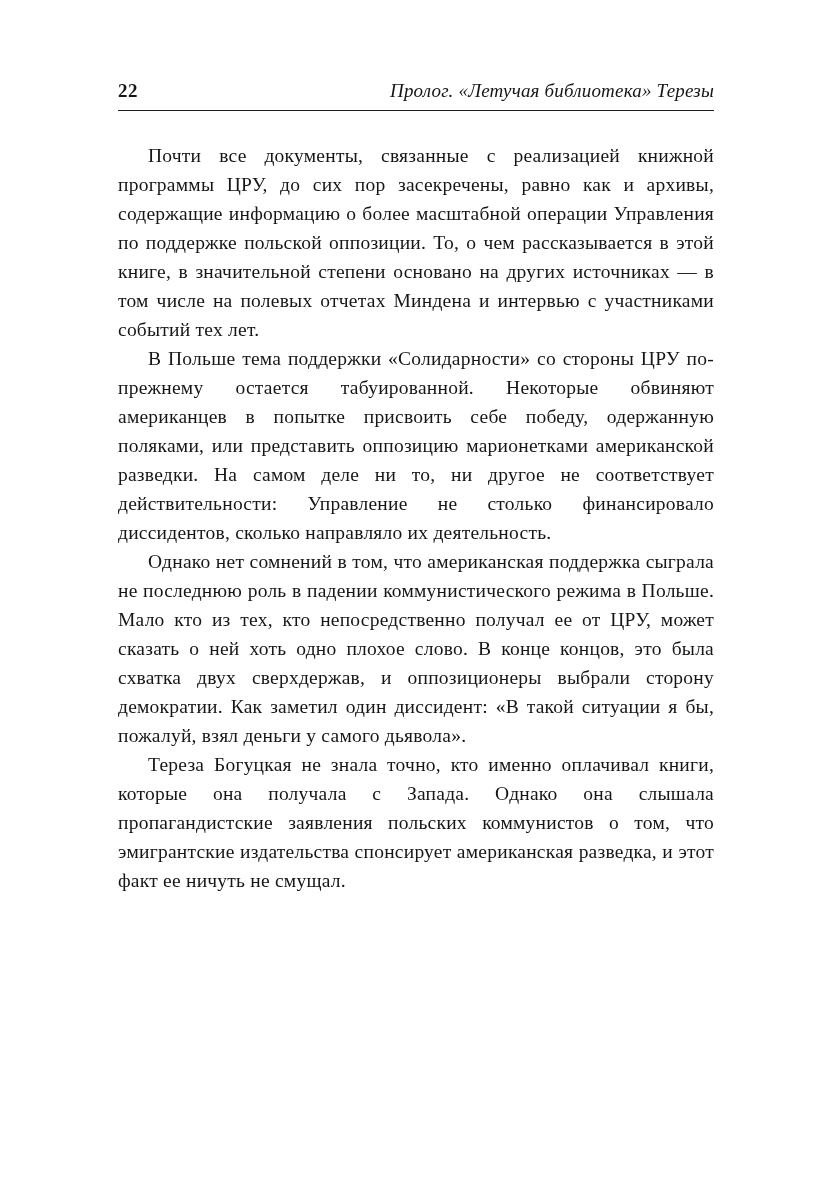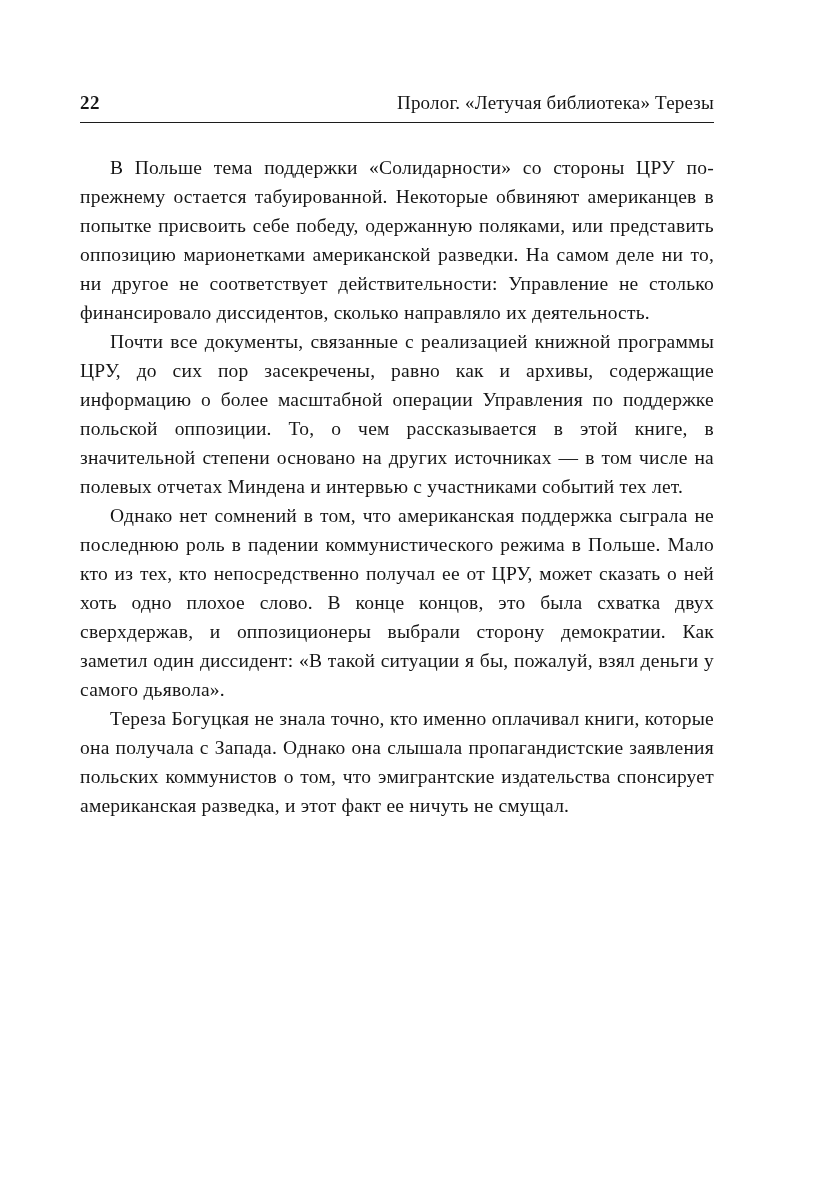--- a/index.html
+++ b/index.html
@@ -6,38 +6,38 @@
     margin: 0;
     padding: 0;
     background: #ffffff;
   }
   .page {
     position: relative;
     width: 817px;
     height: 1200px;
     background: #ffffff;
     box-sizing: border-box;
-    padding: 80px 103px 0 80px;
+    padding: 80px 103px 0 118px;
     font-family: "Liberation Serif", "DejaVu Serif", serif;
     color: #161616;
   }
   .running-head {
     display: flex;
     justify-content: space-between;
     align-items: baseline;
     font-size: 19px;
     line-height: 22px;
   }
   .page-number {
     font-weight: bold;
     letter-spacing: 0.02em;
   }
   .running-title {
+    font-style: italic;
     letter-spacing: 0.01em;
-    margin-top: 12px;
   }
   .head-rule {
     border: none;
     border-top: 1.5px solid #1c1c1c;
     margin: 8px 0 0 0;
   }
   .body-text {
     margin-top: 30px;
     font-size: 19.5px;
     line-height: 29px;
@@ -55,19 +55,19 @@
 <div class="page">
 
   <div class="running-head">
     <span class="page-number">22</span>
     <span class="running-title">Пролог. «Летучая библиотека» Терезы</span>
   </div>
 
   <hr class="head-rule">
 
   <div class="body-text">
+    <p>Почти все документы, связанные с реализацией книжной программы ЦРУ, до сих пор засекречены, равно как и архивы, содержащие информацию о более масштабной операции Управления по поддержке польской оппозиции. То, о чем рассказывается в этой книге, в значительной степени основано на других источниках — в том числе на полевых отчетах Миндена и интервью с участниками событий тех лет.</p>
     <p>В Польше тема поддержки «Солидарности» со стороны ЦРУ по-прежнему остается табуированной. Некоторые обвиняют американцев в попытке присвоить себе победу, одержанную поляками, или представить оппозицию марионетками американской разведки. На самом деле ни то, ни другое не соответствует действительности: Управление не столько финансировало диссидентов, сколько направляло их деятельность.</p>
-    <p>Почти все документы, связанные с реализацией книжной программы ЦРУ, до сих пор засекречены, равно как и архивы, содержащие информацию о более масштабной операции Управления по поддержке польской оппозиции. То, о чем рассказывается в этой книге, в значительной степени основано на других источниках — в том числе на полевых отчетах Миндена и интервью с участниками событий тех лет.</p>
     <p>Однако нет сомнений в том, что американская поддержка сыграла не последнюю роль в падении коммунистического режима в Польше. Мало кто из тех, кто непосредственно получал ее от ЦРУ, может сказать о ней хоть одно плохое слово. В конце концов, это была схватка двух сверхдержав, и оппозиционеры выбрали сторону демократии. Как заметил один диссидент: «В такой ситуации я бы, пожалуй, взял деньги у самого дьявола».</p>
     <p>Тереза Богуцкая не знала точно, кто именно оплачивал книги, которые она получала с Запада. Однако она слышала пропагандистские заявления польских коммунистов о том, что эмигрантские издательства спонсирует американская разведка, и этот факт ее ничуть не смущал.</p>
   </div>
 
 </div>
 
 </body></html>

